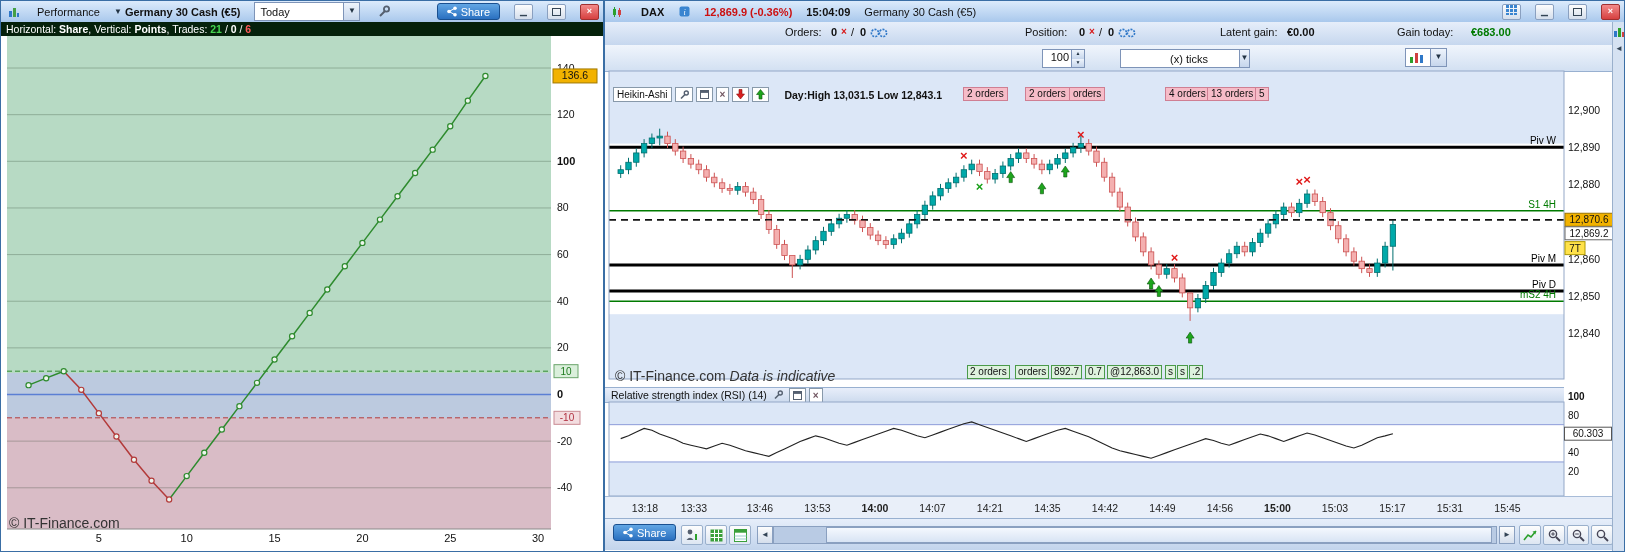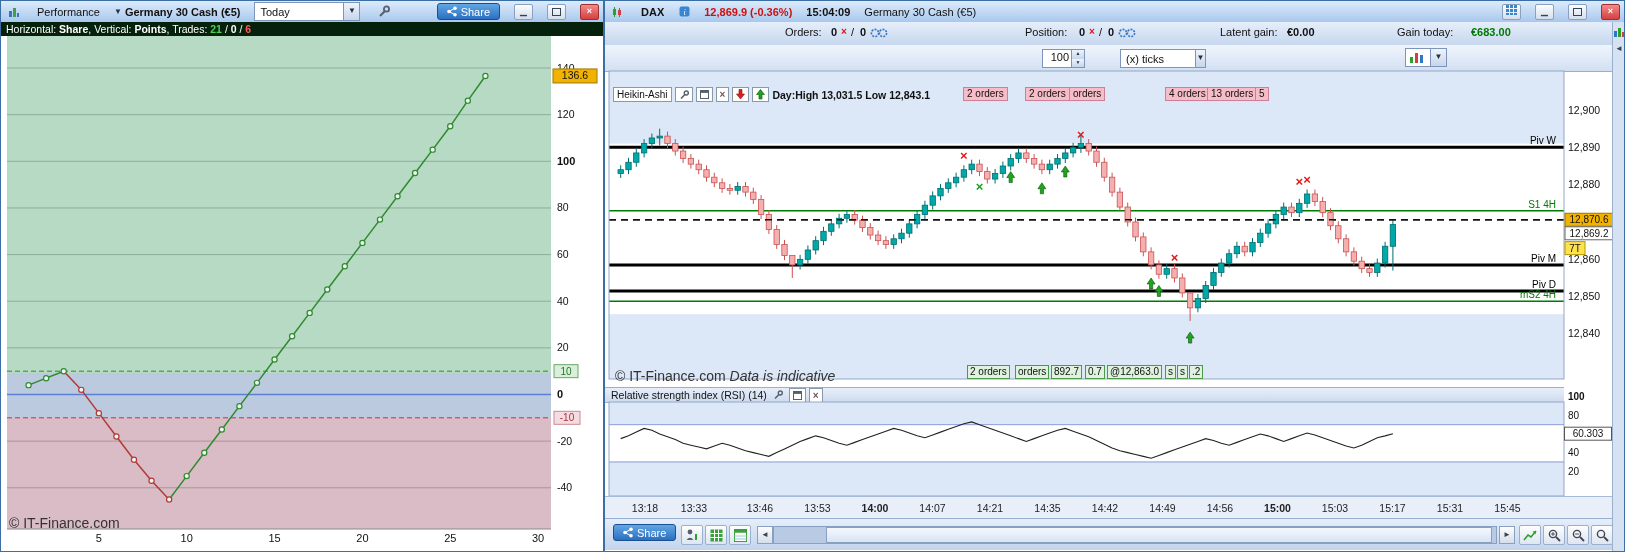--- a/index.html
+++ b/index.html
@@ -258,21 +258,21 @@
       <span class="ct">100 units</span>
       <span class="cb" style="margin-left:auto;">▼</span>
     </span>
     <span class="spinner" style="left:437px;top:4px;">
       <span class="spin-val">100</span>
       <span class="spin-btns">
           <span>▲</span>
           <span>▼</span>
         </span>
     </span>
-    <span class="combo abs" style="left:515px;top:4px;width:84px;">
+    <span class="combo abs" style="left:515px;top:4px;width:84px;padding-left:44px;">
       <span class="ct">(x) ticks</span>
       <span class="cb" style="margin-left:auto;">▼</span>
     </span>
     <span class="combo abs" style="left:800px;top:3px;width:40px;">
       <span class="icon-btn" style="width:22px;">
         <svg width="16" height="13">
             <rect x="1" y="6" width="3" height="6" fill="#2ca02c"></rect>
             <rect x="6" y="2" width="3" height="10" fill="#d04040"></rect>
             <rect x="11" y="4" width="3" height="8" fill="#2f78c8"></rect>
           </svg>
@@ -551,21 +551,21 @@
     <span class="hdr-box">
       <svg width="9" height="11">
           <polygon points="4.5,10 0.5,5 3,5 3,0.5 6,0.5 6,5 8.5,5" fill="#d82020" stroke="#8a1010" stroke-width="0.6"></polygon>
         </svg>
     </span>
     <span class="hdr-box">
       <svg width="9" height="11">
           <polygon points="4.5,0.5 0.5,5.5 3,5.5 3,10 6,10 6,5.5 8.5,5.5" fill="#1da51d" stroke="#0a520a" stroke-width="0.6"></polygon>
         </svg>
     </span>
-    <b style="font-size:10.5px;margin-left:0;">Day:High 13,031.5 Low 12,843.1</b>
+    <b style="font-size:10.5px;margin-left:12px;">Day:High 13,031.5 Low 12,843.1</b>
   </div>
   <div class="abs" id="order-badges" style="left:0;top:86px;width:959px;height:14px;">
       <span class="o-badge" style="left: 358px;">2 orders</span>
       <span class="o-badge" style="left: 420px;">2 orders</span>
       <span class="o-badge" style="left: 464px;">orders</span>
       <span class="o-badge" style="left: 560px;">4 orders</span>
       <span class="o-badge" style="left: 602px;">13 orders</span>
       <span class="o-badge" style="left: 650px;">5</span>
     </div>
   <div class="abs" id="fill-badges" style="left:0;top:364px;width:959px;height:13px;">

